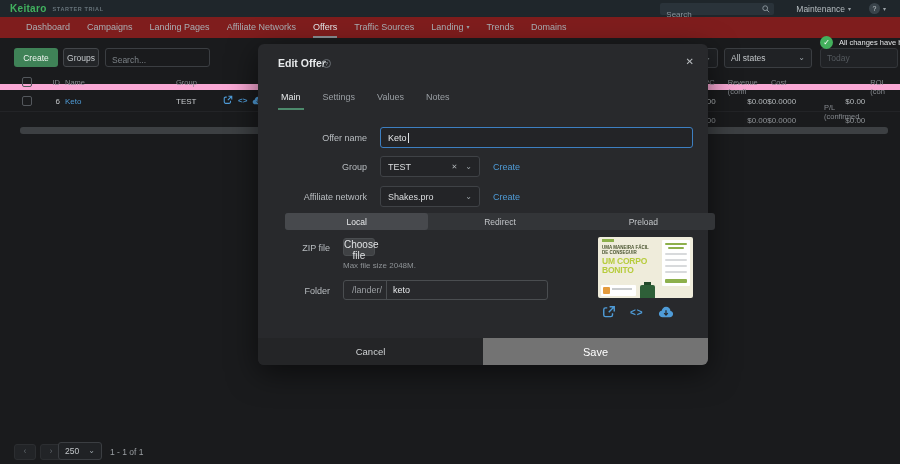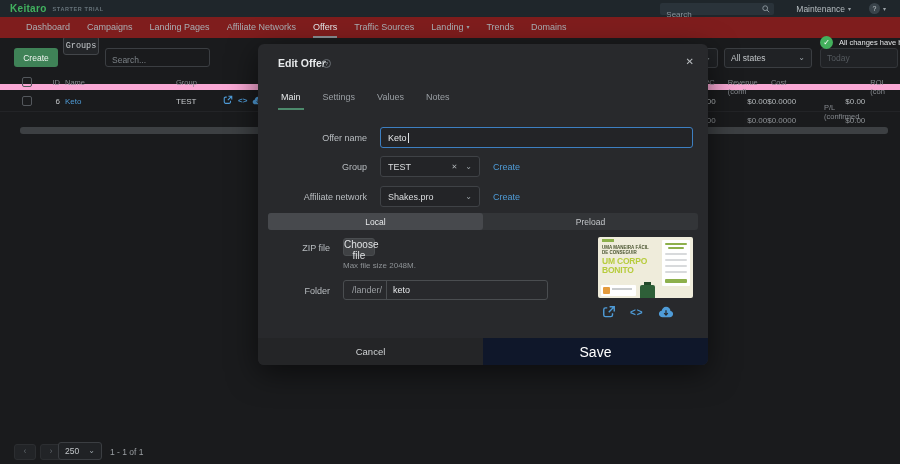--- a/index.html
+++ b/index.html
@@ -34,22 +34,22 @@
   .nav-item.active { color:#e2e5e7; border-bottom-color:#8a9094; }
   
   .toast { position:absolute; left:820px; top:34px; height:16px; display:flex; align-items:center;
     gap:6px; z-index:30; white-space:nowrap; }
   .toast-check { width:13px; height:13px; border-radius:50%; background:#43b05c; color:#fff;
     font-size:8px; display:flex; align-items:center; justify-content:center; flex:0 0 13px; }
   .toast-msg { color:#e2e4e6; font-size:7.5px; }
   
   .btn-create { position:absolute; left:14px; top:48px; width:44px; height:19px; background:#3f8257;
     border:0; border-radius:3px; color:#eef4ef; font-size:8.5px; font-family:inherit; cursor:pointer; z-index:2; }
-  .btn-groups { position:absolute; left:63px; top:36px; width:36px; height:19px; background:#232528;
-    border:1px solid #43464a; border-radius:3px; color:#c6cacd; font-size:8.5px; font-family:Liberation Mono, monospace; cursor:pointer; z-index:2; }
+  .btn-groups { position:absolute; left:63px; top:48px; width:36px; height:19px; background:#232528;
+    border:1px solid #43464a; border-radius:3px; color:#c6cacd; font-size:8.5px; font-family:Liberation Sans, sans-serif; cursor:pointer; z-index:2; }
   .tbl-search { position:absolute; left:105px; top:48px; width:105px; height:19px;
     background:transparent; border:1px solid #3b3e42; border-radius:3px; z-index:2; }
   .tbl-search input { width:100%; height:100%; background:transparent; border:0; outline:0;
     color:#c4c8cb; font-size:8.5px; padding:0 6px; font-family:inherit; }
   .tbl-search input::placeholder { color:#7c8287; }
   .select { border:1px solid #3b3e42; border-radius:3px; background:#202225; display:flex;
     align-items:center; color:#c2c6c9; font-size:8.5px; padding:0 6px; cursor:pointer; }
   .select .chev { margin-left:auto; font-size:8px; color:#9aa1a6; line-height:0.5; }
   .sel-hidden { position:absolute; left:618px; top:48px; width:100px; height:20px; z-index:2; }
   .sel-states { position:absolute; left:724px; top:48px; width:88px; height:20px; z-index:2; }
@@ -103,21 +103,21 @@
   .caret-bar { width:1px; height:10px; background:#dfe2e4; margin-left:1px; }
   .m-select { position:absolute; height:21px; border:1px solid #3f4246; border-radius:3px;
     background:#232427; display:flex; align-items:center; padding:0 7px; cursor:pointer; }
   .m-select .val { color:#dcdee0; font-size:9px; }
   .m-select .clear { margin-left:auto; color:#aeb2b5; font-size:7px; cursor:pointer; }
   .m-select .chev { color:#9aa1a6; font-size:8px; line-height:.5; margin-left:8px; }
   .sel-group { left:122px; top:112px; width:100px; }
   .sel-net { left:122px; top:142px; width:100px; }
   .sel-net .chev { margin-left:auto; }
   .create-link { position:absolute; left:235px; color:#4f9cd8; font-size:9px; cursor:pointer; }
-  .seg { position:absolute; left:10px; top:169px; width:430px; height:17px; background:#333538;
+  .seg { position:absolute; left:27px; top:169px; width:430px; height:17px; background:#333538;
     border-radius:3px; display:flex; }
   .seg-item { flex:1; display:flex; align-items:center; justify-content:center; color:#c4c7ca;
     font-size:8.5px; cursor:pointer; border-radius:3px; }
   .seg-item.active { background:#47494d; color:#e8eaec; }
   .btn-choose { position:absolute; left:85px; top:194px; width:32px; height:18px; background:#3f4144;
     border:1px solid #4a4d50; border-radius:3px; color:#e0e2e4; font-size:10px; font-family:inherit; cursor:pointer; }
   .zip-hint { position:absolute; left:85px; top:217px; color:#8e9296; font-size:8px; }
   .folder-input { position:absolute; left:85px; top:236px; width:205px; height:20px;
     border:1px solid #4a4d50; border-radius:3px; display:flex; align-items:center; cursor:text; }
   .folder-prefix { width:42px; color:#9a9ea2; font-size:9px; padding-left:8px; }
@@ -138,22 +138,22 @@
   .pv-bottle:before { content:""; position:absolute; left:4px; top:-3px; width:7px; height:3px; background:#234a2b; }
   .pv-strip { position:absolute; left:3px; bottom:2px; width:35px; height:11px; background:#fff; border-radius:1px; }
   .pv-strip:before { content:""; position:absolute; left:2px; top:2px; width:7px; height:7px; background:#e49b3c; border-radius:1px; }
   .pv-strip:after { content:""; position:absolute; left:11px; top:3px; width:20px; height:2px; background:#c9ccce; }
   .pv-icons { position:absolute; left:344px; top:261px; display:flex; gap:14px; align-items:center; }
   .code-glyph { color:#4f9cd8; font-size:10px; font-weight:bold; letter-spacing:1px; cursor:pointer; }
   .row-icons .code-glyph { font-size:8px; letter-spacing:0; }
   .modal-footer { position:absolute; left:0; bottom:0; width:450px; height:27px; display:flex; }
   .btn-cancel { flex:1; background:#242527; border:0; border-radius:0 0 0 6px; color:#d0d3d5;
     font-size:9.5px; font-family:inherit; cursor:pointer; }
-  .btn-save { flex:1; background:#0f172a; border:0; border-radius:0 0 6px 0; color:#fff;
-    font-size:14px; font-family:inherit; cursor:pointer; }
+  .btn-save { flex:1; background:#737373; border:0; border-radius:0 0 6px 0; color:#fff;
+    font-size:11px; font-family:inherit; cursor:pointer; }
   svg { display:block; }
 </style>
 </head>
 <body>
 
 <div class="topbar">
   <span class="logo">Keitaro</span>
   <span class="plan">STARTER TRIAL</span>
   <span class="spacer"></span>
   <div class="top-search">
@@ -316,20 +316,21 @@
 
   <span class="f-label" style="top:148px;">Affiliate network</span>
   <div class="m-select sel-net">
     <span class="val">Shakes.pro</span>
     <span class="chev">⌄</span>
   </div>
   <span class="create-link" style="top:148px;">Create</span>
 
   <div class="seg">
     <span class="seg-item active">Local</span>
+    <span class="seg-item">Redirect</span>
     <span class="seg-item">Preload</span>
   </div>
 
   <span class="f-label2" style="top:199px;">ZIP file</span>
   <button class="btn-choose">Choose file</button>
   <span class="zip-hint">Max file size 2048M.</span>
 
   <span class="f-label2" style="top:242px;">Folder</span>
   <div class="folder-input">
     <span class="folder-prefix">/lander/</span>

